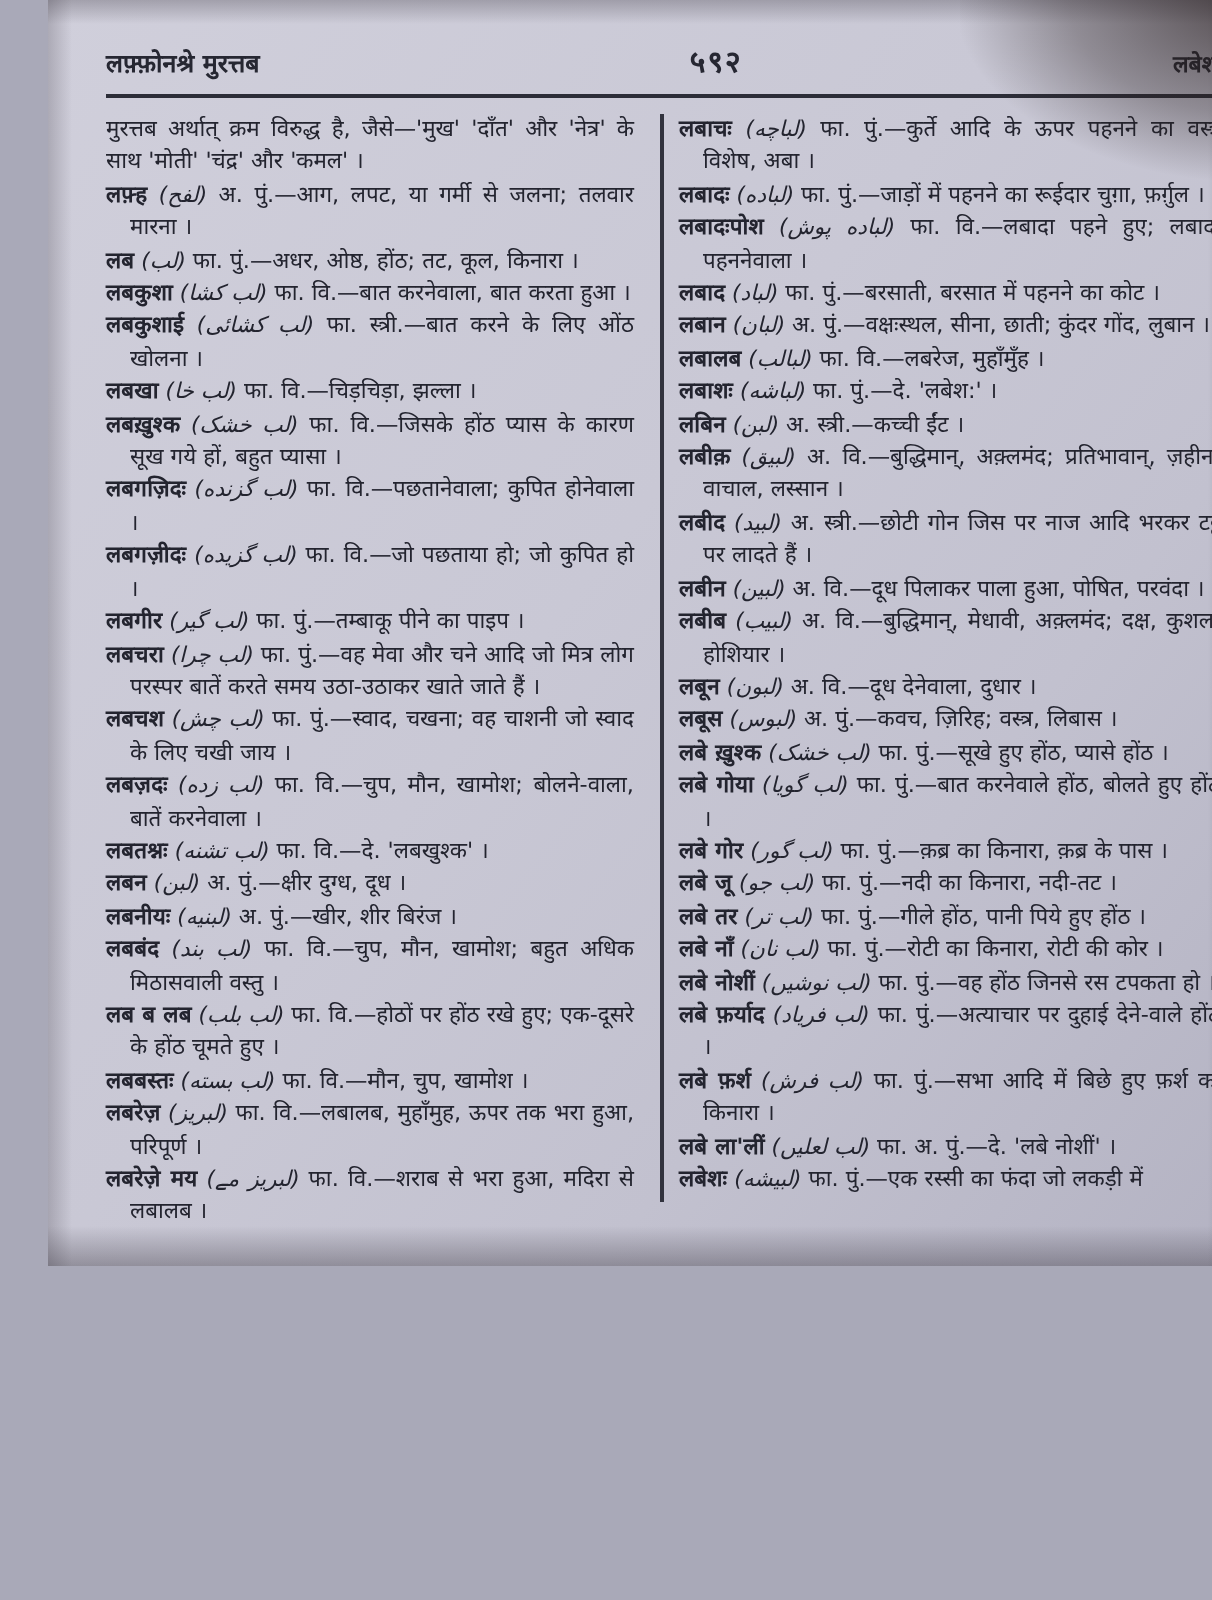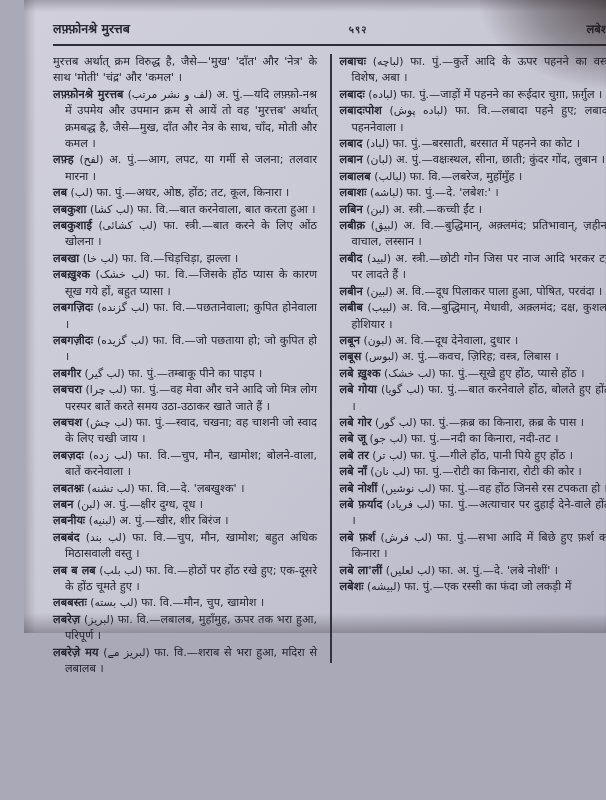--- a/index.html
+++ b/index.html
@@ -22,35 +22,35 @@
   .shadow-bottom{position:absolute;bottom:0;left:0;width:100%;height:20px;
     background:linear-gradient(to bottom,rgba(45,40,50,0),rgba(45,40,50,0.35));}
   .shadow-top{position:absolute;top:0;left:0;width:100%;height:12px;
     background:linear-gradient(to top,rgba(45,40,50,0),rgba(45,40,50,0.28));}
   .shadow-left{position:absolute;top:0;left:0;width:12px;height:100%;
     background:linear-gradient(to left,rgba(45,40,50,0),rgba(45,40,50,0.22));}
 
   .inner{position:absolute;left:29px;top:20px;width:558px;}
   .header{display:flex;align-items:baseline;font-weight:bold;}
   .h-left{font-size:12.5px;}
-  .h-center{flex:1;text-align:center;font-size:10px;letter-spacing:1px;}
+  .h-center{flex:1;text-align:center;font-size:15px;letter-spacing:1px;}
   .h-right{font-size:11.5px;}
   .rule{height:2px;background:#2c2d38;margin-top:7px;}
 
   .columns{display:flex;margin-top:8px;}
   .col{font-size:11.2px;line-height:16.4px;text-align:justify;
        text-justify:inter-word;color:#23242f;}
   .col-left{width:264px;padding-right:13px;}
   .divider{width:1.5px;background:#32333e;align-self:stretch;margin-bottom:14px;}
   .col-right{width:271px;padding-left:8px;}
 
   .entry,.cont{padding-left:12px;text-indent:-12px;margin:0;}
   .cont{padding-left:0;text-indent:0;}
   .hw{font-weight:bold;letter-spacing:0.1px;}
-  .ar{font-size:10.8px;white-space:nowrap;}
+  .ar{font-size:10.8px;white-space:nowrap;font-style:italic;}
   .ar::before{content:" (";}
   .ar::after{content:") ";}
 </style>
 </head>
 <body>
 
 <div class="scan">
   <div class="inner">
 
     <div class="header">
@@ -59,21 +59,20 @@
       <span class="h-right">लबेशः</span>
     </div>
     <div class="rule"></div>
 
     <div class="columns">
 
       <div class="col col-left">
         <p class="cont">मुरत्तब अर्थात् क्रम विरुद्ध है, जैसे—'मुख' 'दाँत' और 'नेत्र' के साथ 'मोती' 'चंद्र' और 'कमल' ।</p>
         <div>
 
-            <p class="entry"><span class="hw">लफ़्फ़ोनश्रे मुरत्तब</span><span class="ar"><bdi dir="rtl">لف و نشر مرتب</bdi></span><span>अ. पुं.—यदि लफ़्फ़ो-नश्र में उपमेय और उपमान क्रम से आयें तो वह 'मुरत्तब' अर्थात् क्रमबद्ध है, जैसे—मुख, दाँत और नेत्र के साथ, चाँद, मोती और कमल ।</span></p>
 
             <p class="entry"><span class="hw">लफ़्ह</span><span class="ar"><bdi dir="rtl">لفح</bdi></span><span>अ. पुं.—आग, लपट, या गर्मी से जलना; तलवार मारना ।</span></p>
 
             <p class="entry"><span class="hw">लब</span><span class="ar"><bdi dir="rtl">لب</bdi></span><span>फा. पुं.—अधर, ओष्ठ, होंठ; तट, कूल, किनारा ।</span></p>
 
             <p class="entry"><span class="hw">लबकुशा</span><span class="ar"><bdi dir="rtl">لب کشا</bdi></span><span>फा. वि.—बात करनेवाला, बात करता हुआ ।</span></p>
 
             <p class="entry"><span class="hw">लबकुशाई</span><span class="ar"><bdi dir="rtl">لب کشائی</bdi></span><span>फा. स्त्री.—बात करने के लिए ओंठ खोलना ।</span></p>
 
             <p class="entry"><span class="hw">लबखा</span><span class="ar"><bdi dir="rtl">لب خا</bdi></span><span>फा. वि.—चिड़चिड़ा, झल्ला ।</span></p>

